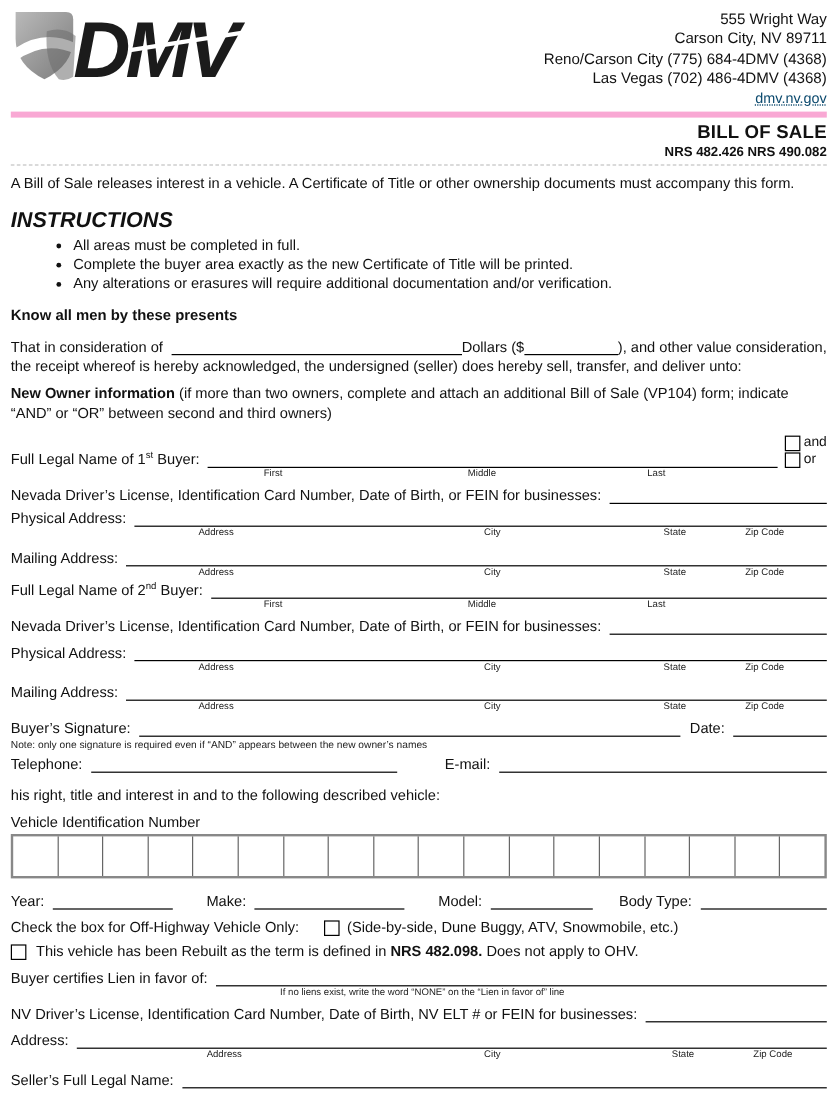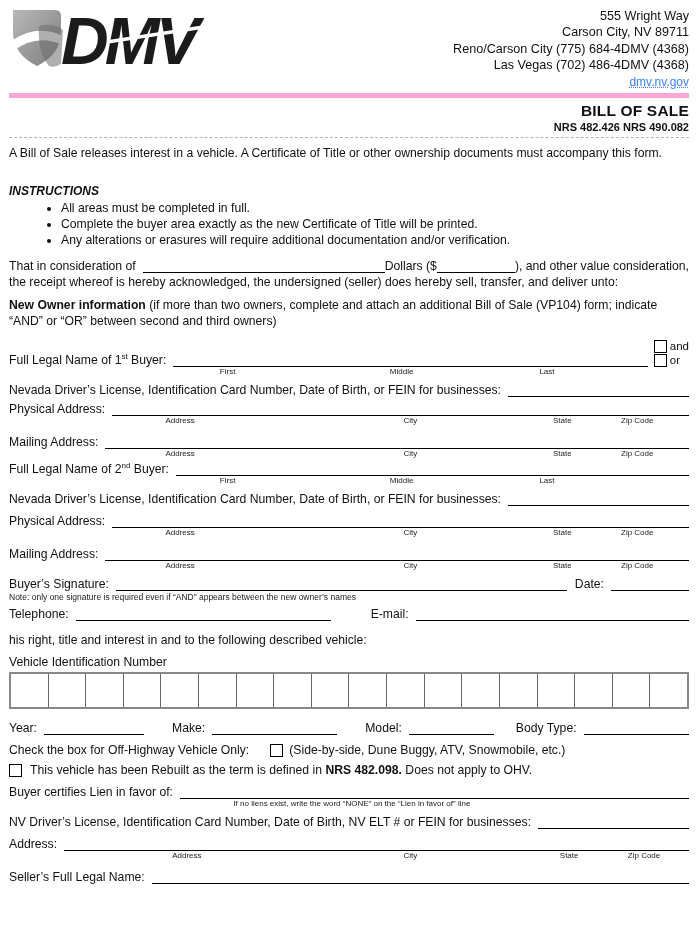--- a/index.html
+++ b/index.html
@@ -2,29 +2,29 @@
 <html><head>
 <meta charset="utf-8">
 <style>
   html,body{margin:0;padding:0;background:#fff;}
   body{width:698px;height:929px;overflow:hidden;font-family:"Liberation Sans",sans-serif;color:#111;}
   .page{padding:6px 9px 0 9px;}
   
   .hdr{display:flex;justify-content:space-between;align-items:flex-start;border-bottom:5px solid #f9a8d4;padding-bottom:3px;}
   .logo{width:215px;height:64px;position:relative;}
   .addr{text-align:right;font-size:12.6px;line-height:16.4px;padding-top:2px;}
-  .weblink{color:#3b82f6;text-decoration:underline;text-decoration-style:dotted;font-size:12px;}
+  .weblink{color:#0c4a6e;text-decoration:underline;text-decoration-style:dotted;font-size:12px;}
   
   .titleblock{text-align:right;margin-top:4px;border-bottom:1px dashed #b5b5b5;padding-bottom:4px;}
   .title{font-size:15.5px;font-weight:bold;letter-spacing:.2px;}
   .statutes{font-size:11px;font-weight:bold;margin-top:1px;}
   
   .body-txt{font-size:12.2px;line-height:15.5px;}
   .intro{margin-top:8px;}
-  .instr-head{font-weight:bold;font-style:italic;margin-top:22px;font-size:12px;}
+  .instr-head{font-weight:bold;font-style:italic;margin-top:11px;font-size:18px;}
   ul.instr{margin:3px 0 0 0;padding-left:52px;}
   ul.instr li{margin:2px 0;font-size:12.2px;}
   .presents{font-weight:bold;margin-top:13px;font-size:12.4px;}
   
   .row{display:flex;align-items:flex-end;font-size:12.2px;}
   .lbl{white-space:nowrap;padding-right:7px;}
   .blank{border-bottom:1px solid #000;height:15px;display:inline-block;}
   .grow{flex:1;}
   .subs{position:relative;height:11px;font-size:8px;color:#222;}
   .subs span{position:absolute;top:0;}
@@ -77,20 +77,21 @@
 
   <div class="body-txt intro">A Bill of Sale releases interest in a vehicle. A Certificate of Title or other ownership documents must accompany this form.</div>
 
   <div class="instr-head">INSTRUCTIONS</div>
   <ul class="instr">
     <li>All areas must be completed in full.</li>
     <li>Complete the buyer area exactly as the new Certificate of Title will be printed.</li>
     <li>Any alterations or erasures will require additional documentation and/or verification.</li>
   </ul>
 
+  <div class="presents">Know all men by these presents</div>
 
   <div class="row mt10">
     <span class="lbl">That in consideration of</span>
     <span class="blank grow"></span>
     <span class="lbl" style="padding-right:0">Dollars ($</span>
     <span class="blank" style="width:78px"></span>
     <span style="white-space:nowrap">), and other value consideration,</span>
   </div>
   <div class="body-txt" style="margin-top:2px">the receipt whereof is hereby acknowledged, the undersigned (seller) does hereby sell, transfer, and deliver unto:</div>
 

